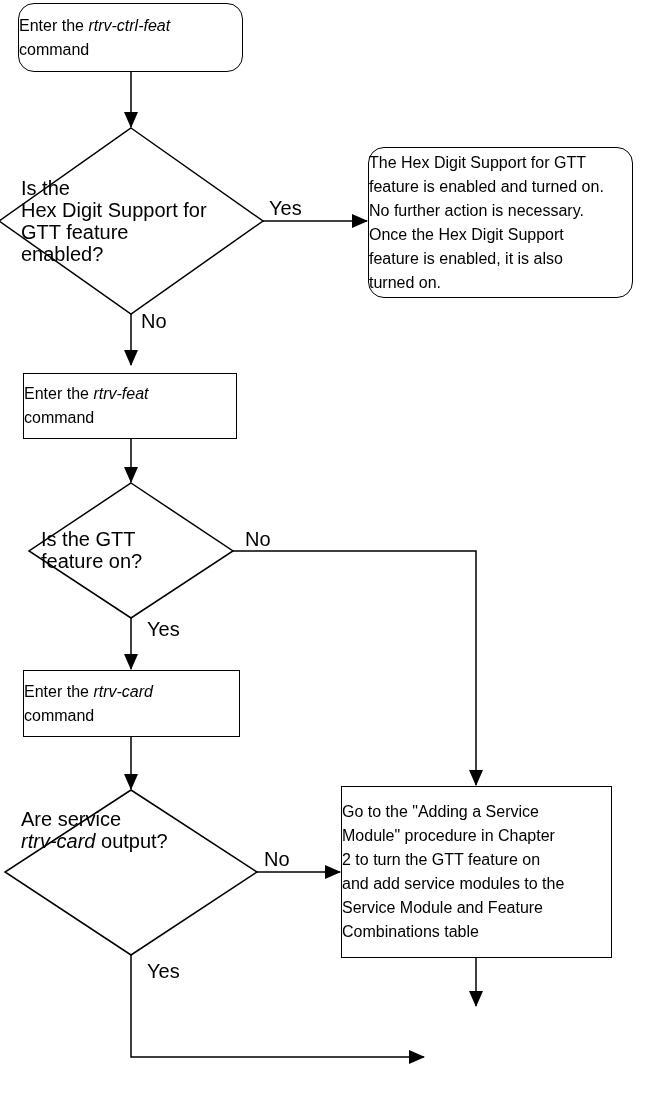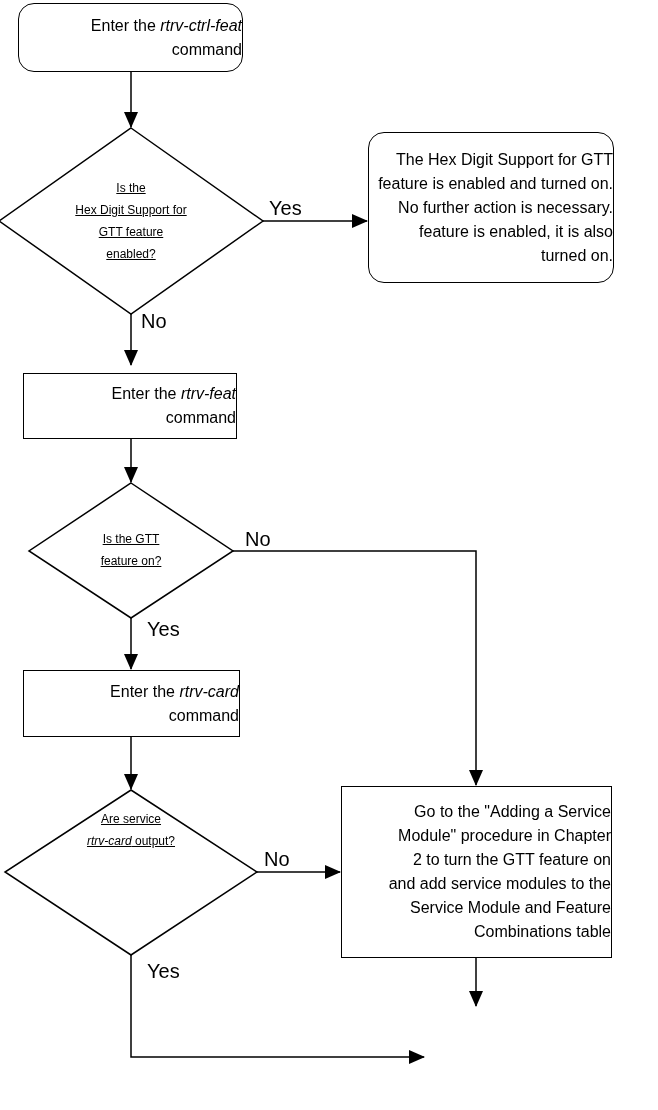--- a/index.html
+++ b/index.html
@@ -3,28 +3,28 @@
 <meta charset="utf-8">
 <style>
   html,body{margin:0;padding:0;background:#ffffff;}
   .canvas{
     position:relative;width:658px;height:1110px;background:#ffffff;
     font-family:"Liberation Sans",sans-serif;color:#000;overflow:hidden;
   }
   .layer{position:absolute;left:0;top:0;width:658px;height:1110px;}
   .node{
     position:absolute;display:flex;flex-direction:column;justify-content:center;
-    align-items:flex-end;text-align:center;font-size:16px;line-height:24px;
+    align-items:flex-start;text-align:center;font-size:16px;line-height:24px;
     box-sizing:border-box;background:#fff;
   }
   .box{border:1.5px solid #000;}
   .rounded{border-radius:16px;}
   .circle{border-radius:50%;}
   .dtext{
-    position:absolute;text-align:center;font-size:12px;line-height:22px;text-decoration:underline;
+    position:absolute;text-align:left;font-size:20px;line-height:22px;
   }
   .lbl{position:absolute;font-size:20px;line-height:18px;white-space:nowrap;}
   em{font-style:italic;}
   .ln{white-space:pre-wrap;}
 </style>
 </head>
 <body>
 
 <div class="canvas">
 
@@ -49,34 +49,35 @@
     <line x1="257" y1="872" x2="340" y2="872" marker-end="url(#arrow)"></line>
     <polyline points="131,955 131,1057 424,1057" marker-end="url(#arrow)"></polyline>
     <line x1="476" y1="958" x2="476" y2="1006" marker-end="url(#arrow)"></line>
   </svg>
 
   <div class="node box rounded" style="left:18px;top:3px;width:225px;height:69px;">
     <div class="ln"><span>Enter the </span><em>rtrv-ctrl-feat</em></div>
     <div class="ln">command</div>
   </div>
 
-  <div class="node box rounded" style="left:368px;top:132px;width:246px;height:151px;">
+  <div class="node box rounded" style="left:368px;top:147px;width:265px;height:151px;">
     <div class="ln">The Hex Digit Support for GTT</div>
     <div class="ln">feature is enabled and turned on.</div>
     <div class="ln">No further action is necessary.</div>
+    <div class="ln">Once the Hex Digit Support</div>
     <div class="ln">feature is enabled, it is also</div>
     <div class="ln">turned on.</div>
   </div>
 
   <div class="node box" style="left:23px;top:373px;width:214px;height:66px;">
     <div class="ln"><span>Enter the </span><em>rtrv-feat</em></div>
     <div class="ln">command</div>
   </div>
 
-  <div class="node box" style="left:23px;top:670px;width:217px;height:67px;padding-left:25px;">
+  <div class="node box" style="left:23px;top:670px;width:217px;height:67px;">
     <div class="ln"><span>Enter the </span><em>rtrv-card</em></div>
     <div class="ln">command</div>
   </div>
 
   <div class="node box" style="left:341px;top:786px;width:271px;height:172px;">
     <div class="ln">Go to the "Adding a Service</div>
     <div class="ln">Module" procedure in Chapter</div>
     <div class="ln">2 to turn the GTT feature on</div>
     <div class="ln">and add service modules to the</div>
     <div class="ln">Service Module and Feature</div>

